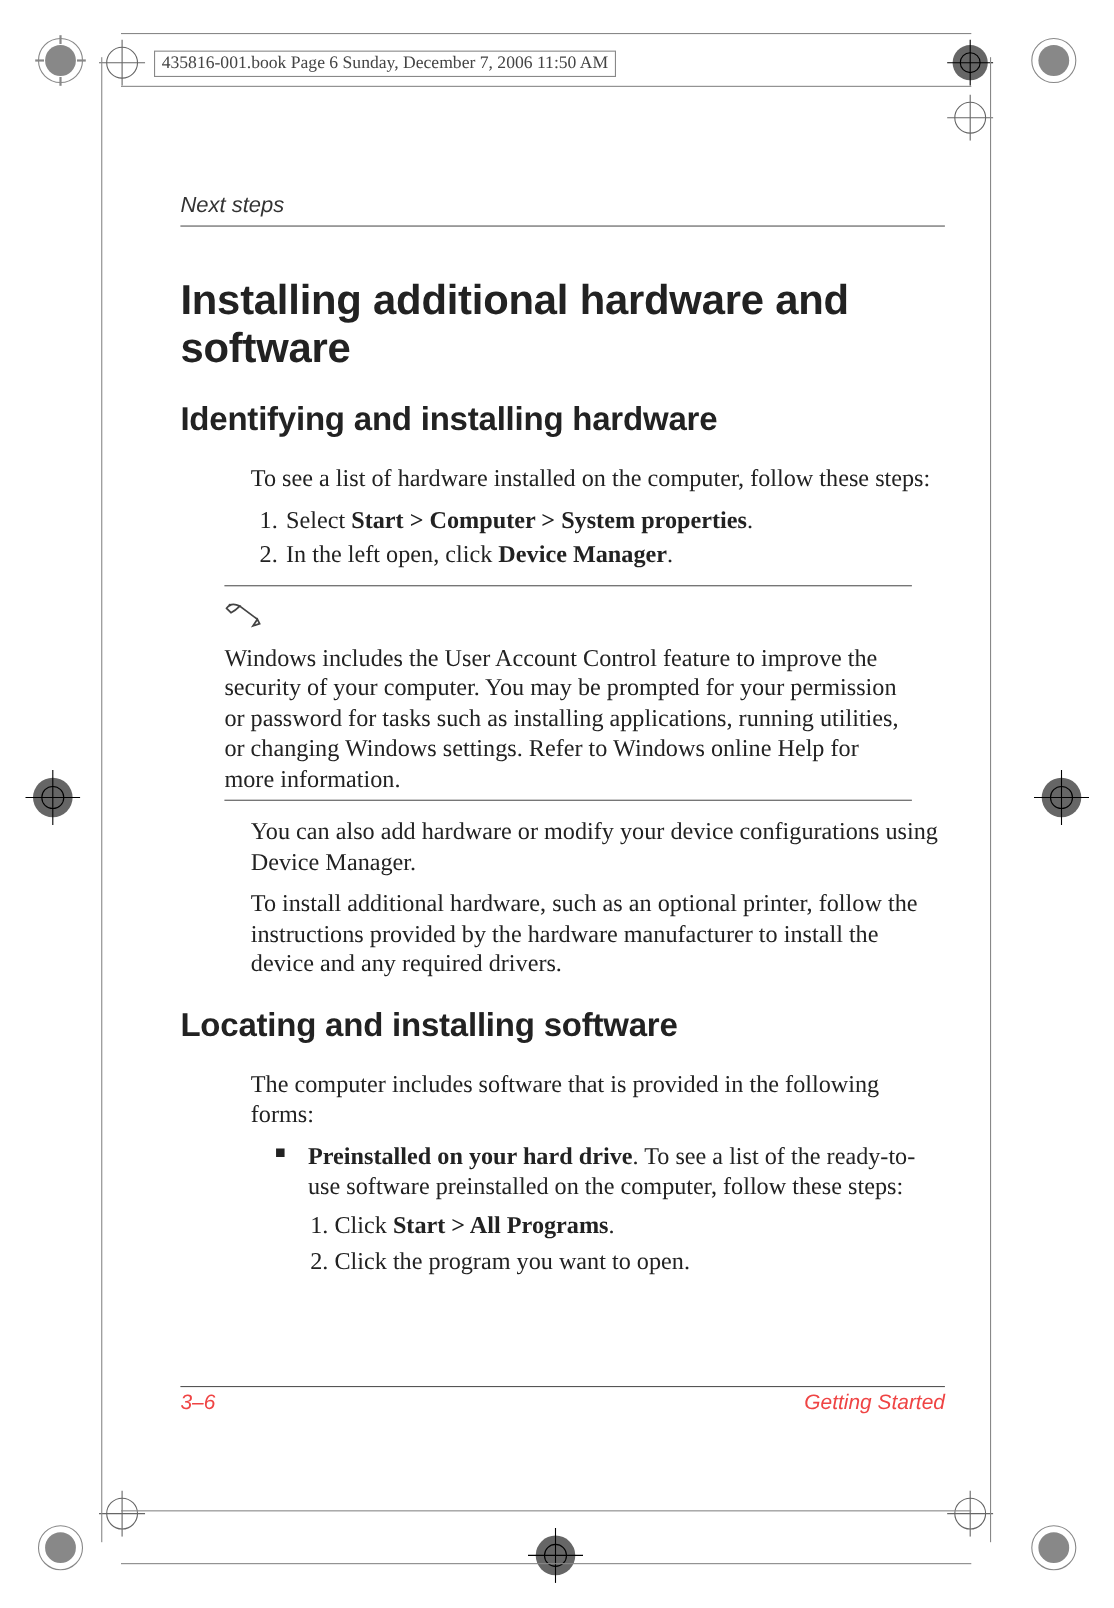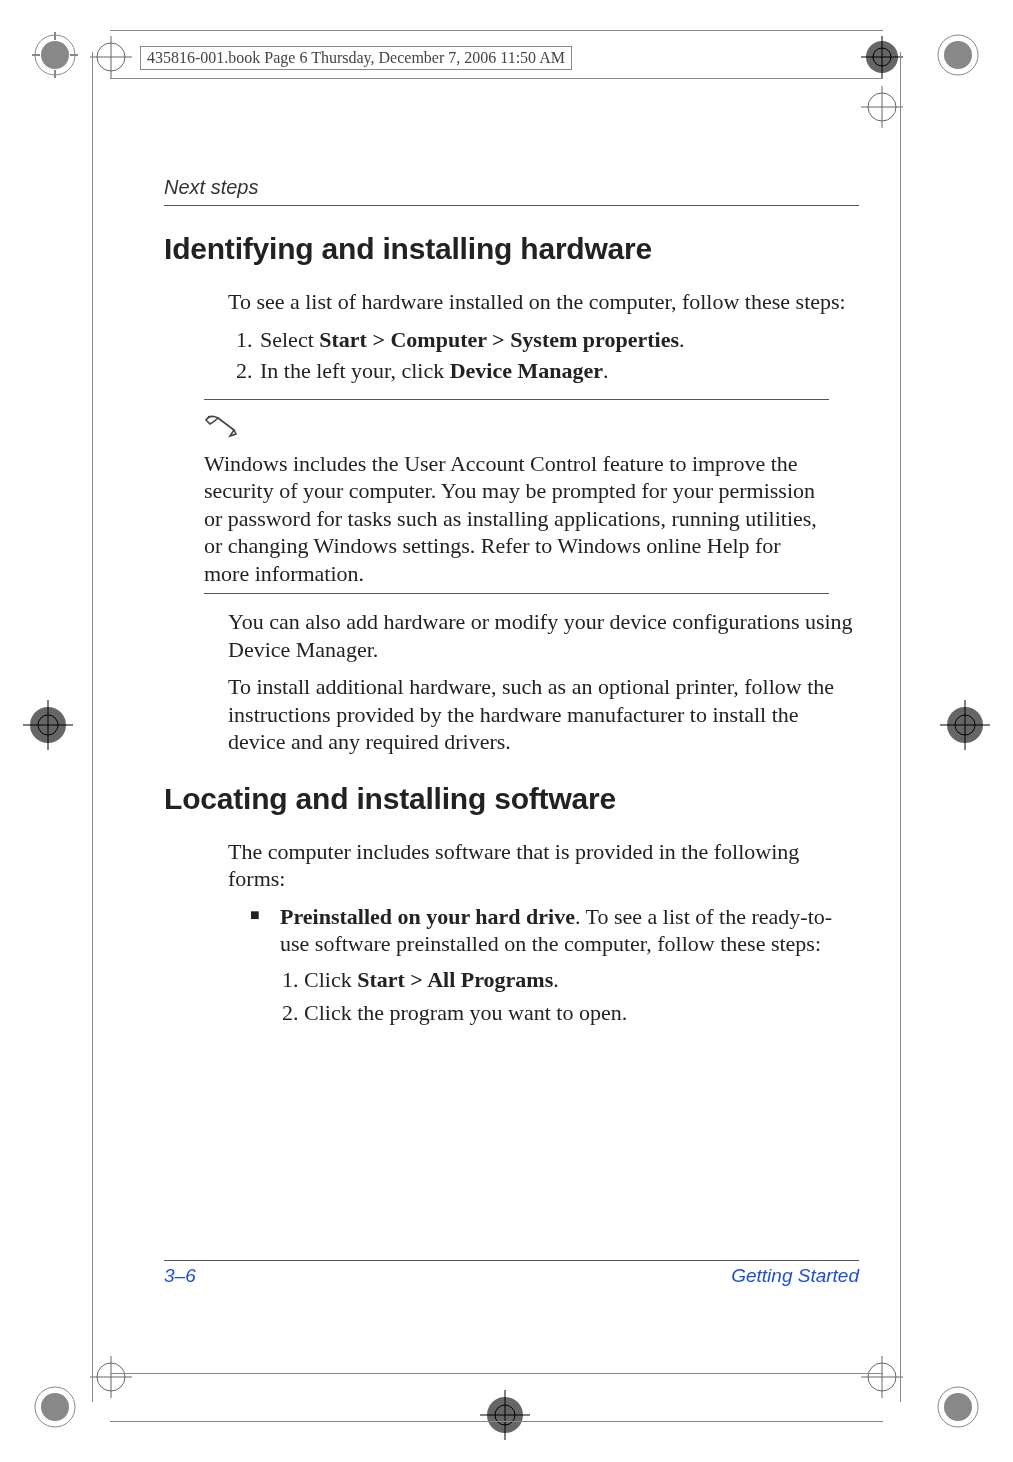--- a/index.html
+++ b/index.html
@@ -150,21 +150,21 @@
     border: none;
     border-top: 1.5px solid #555;
     margin: 0 0 4px 0;
   }
   .footer-row {
     display: flex;
     justify-content: space-between;
     font-family: "Trebuchet MS", Helvetica, Arial, sans-serif;
     font-style: italic;
     font-size: 19px;
-    color: #1d4ed8;
+    color: #ef4444;
     gap: 20px;
   }
   
   .crop-header-box {
     position: absolute;
     left: 140px;
     top: 46px;
     border: 1px solid #888;
     padding: 2px 6px;
     font-family: 'Times New Roman', Times, serif;
@@ -277,37 +277,38 @@
       </svg>
   </div>
 
   <div style="position:absolute; left:110px; right:130px; top:30px; border-top:1px solid #888;"></div>
   <div style="position:absolute; left:110px; right:130px; top:78px; border-top:1px solid #888;"></div>
   <div style="position:absolute; left:110px; right:130px; bottom:40px; border-top:1px solid #888;"></div>
   <div style="position:absolute; left:110px; right:130px; bottom:88px; border-top:1px solid #888;"></div>
   <div style="position:absolute; top:52px; bottom:60px; left:92px; border-left:1px solid #888;"></div>
   <div style="position:absolute; top:52px; bottom:60px; right:112px; border-left:1px solid #888;"></div>
 
-  <div class="crop-header-box">435816-001.book  Page 6  Thursday, December 7, 2006  11:50 AM</div>
+  <div class="crop-header-box">435816-001.book  Page 6  Sunday, December 7, 2006  11:50 AM</div>
 
   <div class="content-area">
     <div class="running-header">Next steps</div>
     <hr class="header-rule">
 
+    <h1 class="main-heading">Installing additional hardware and software</h1>
 
     <h2 class="sub-heading">Identifying and installing hardware</h2>
 
     <div class="body-text">
       <p>To see a list of hardware installed on the computer, follow these steps:</p>
       <ol class="numbered">
         <li>
           <span>Select </span><span class="bold">Start &gt; Computer &gt; System properties</span><span>.</span>
         </li>
         <li>
-          <span>In the left your, click </span><span class="bold">Device Manager</span><span>.</span>
+          <span>In the left open, click </span><span class="bold">Device Manager</span><span>.</span>
         </li>
       </ol>
     </div>
 
     <div class="note-block">
       <hr class="note-rule">
       <div class="note-row">
         <span class="note-icon">
           <svg width="34" height="30" viewBox="0 0 34 30">
             <path d="M2 12 Q6 6 14 10 Q10 14 6 16 Z" fill="none" stroke="#444" stroke-width="1.6"></path>

